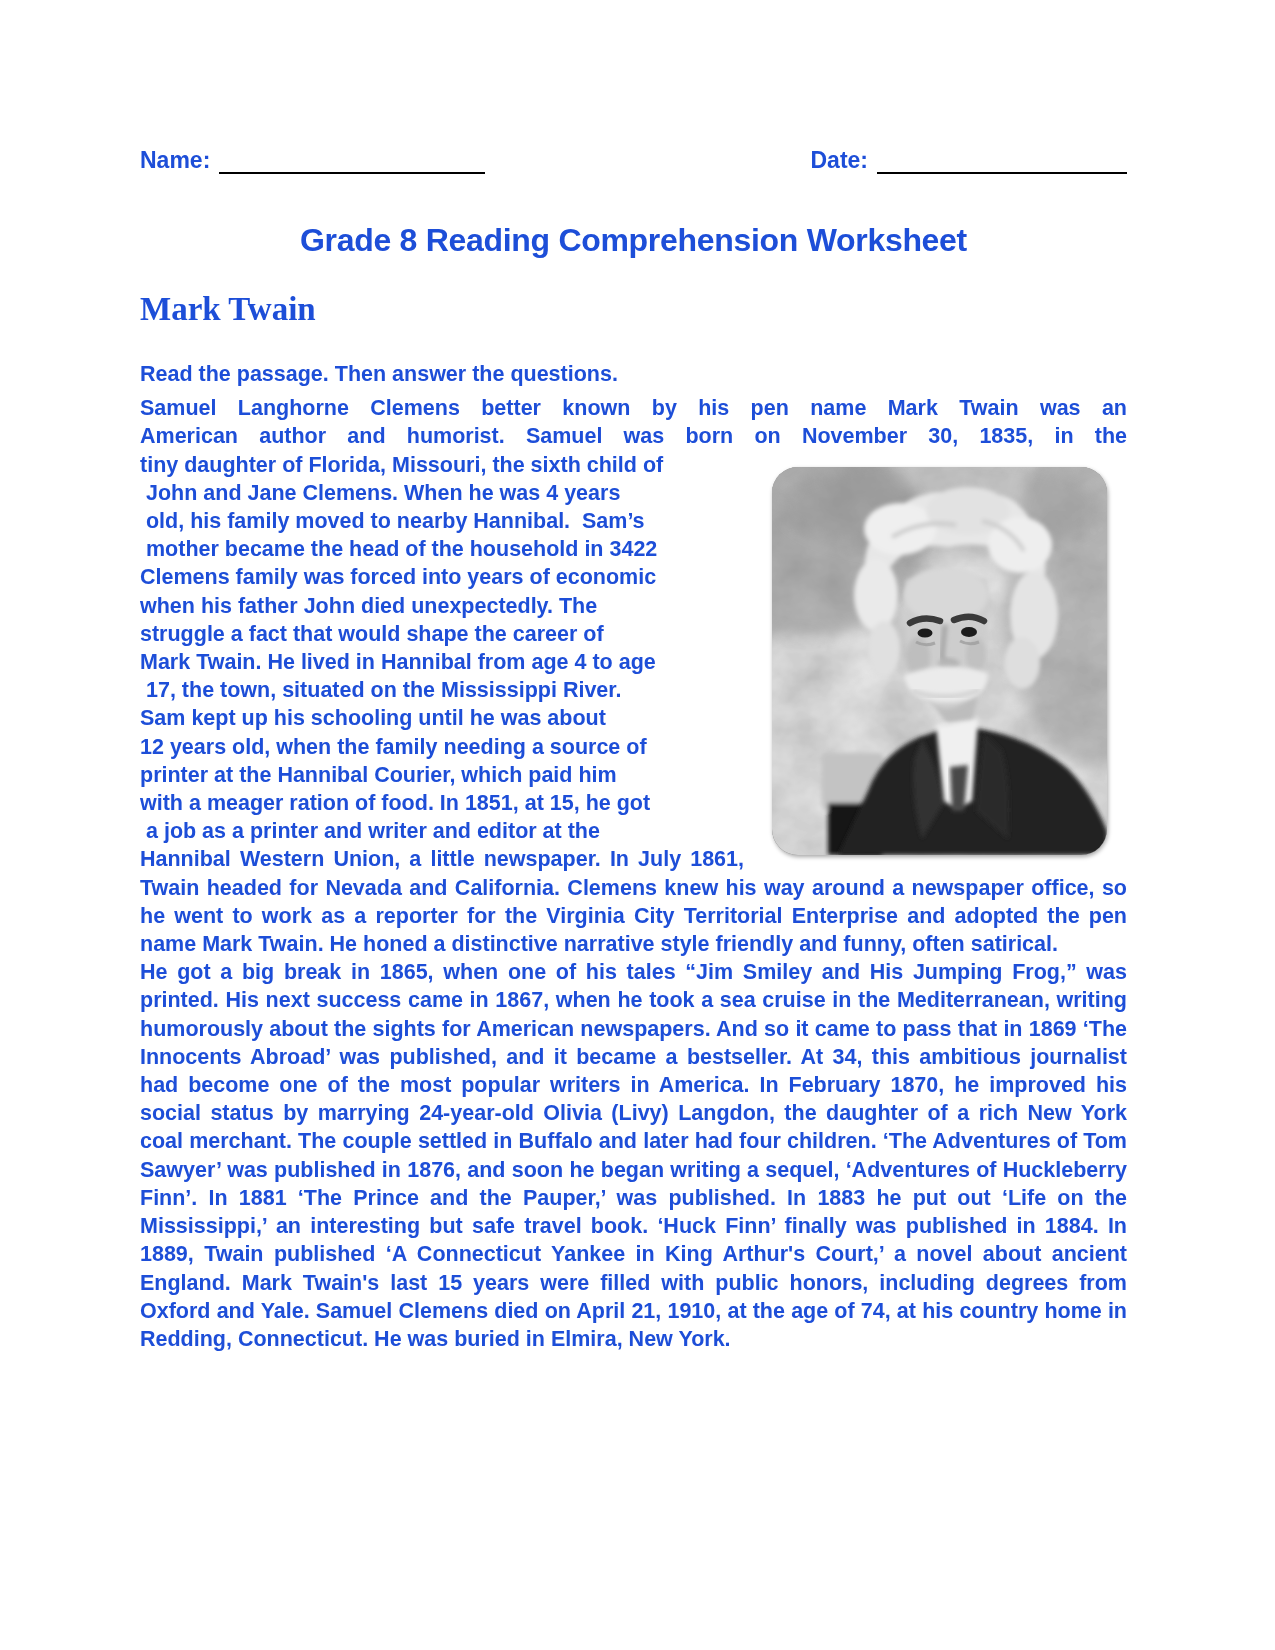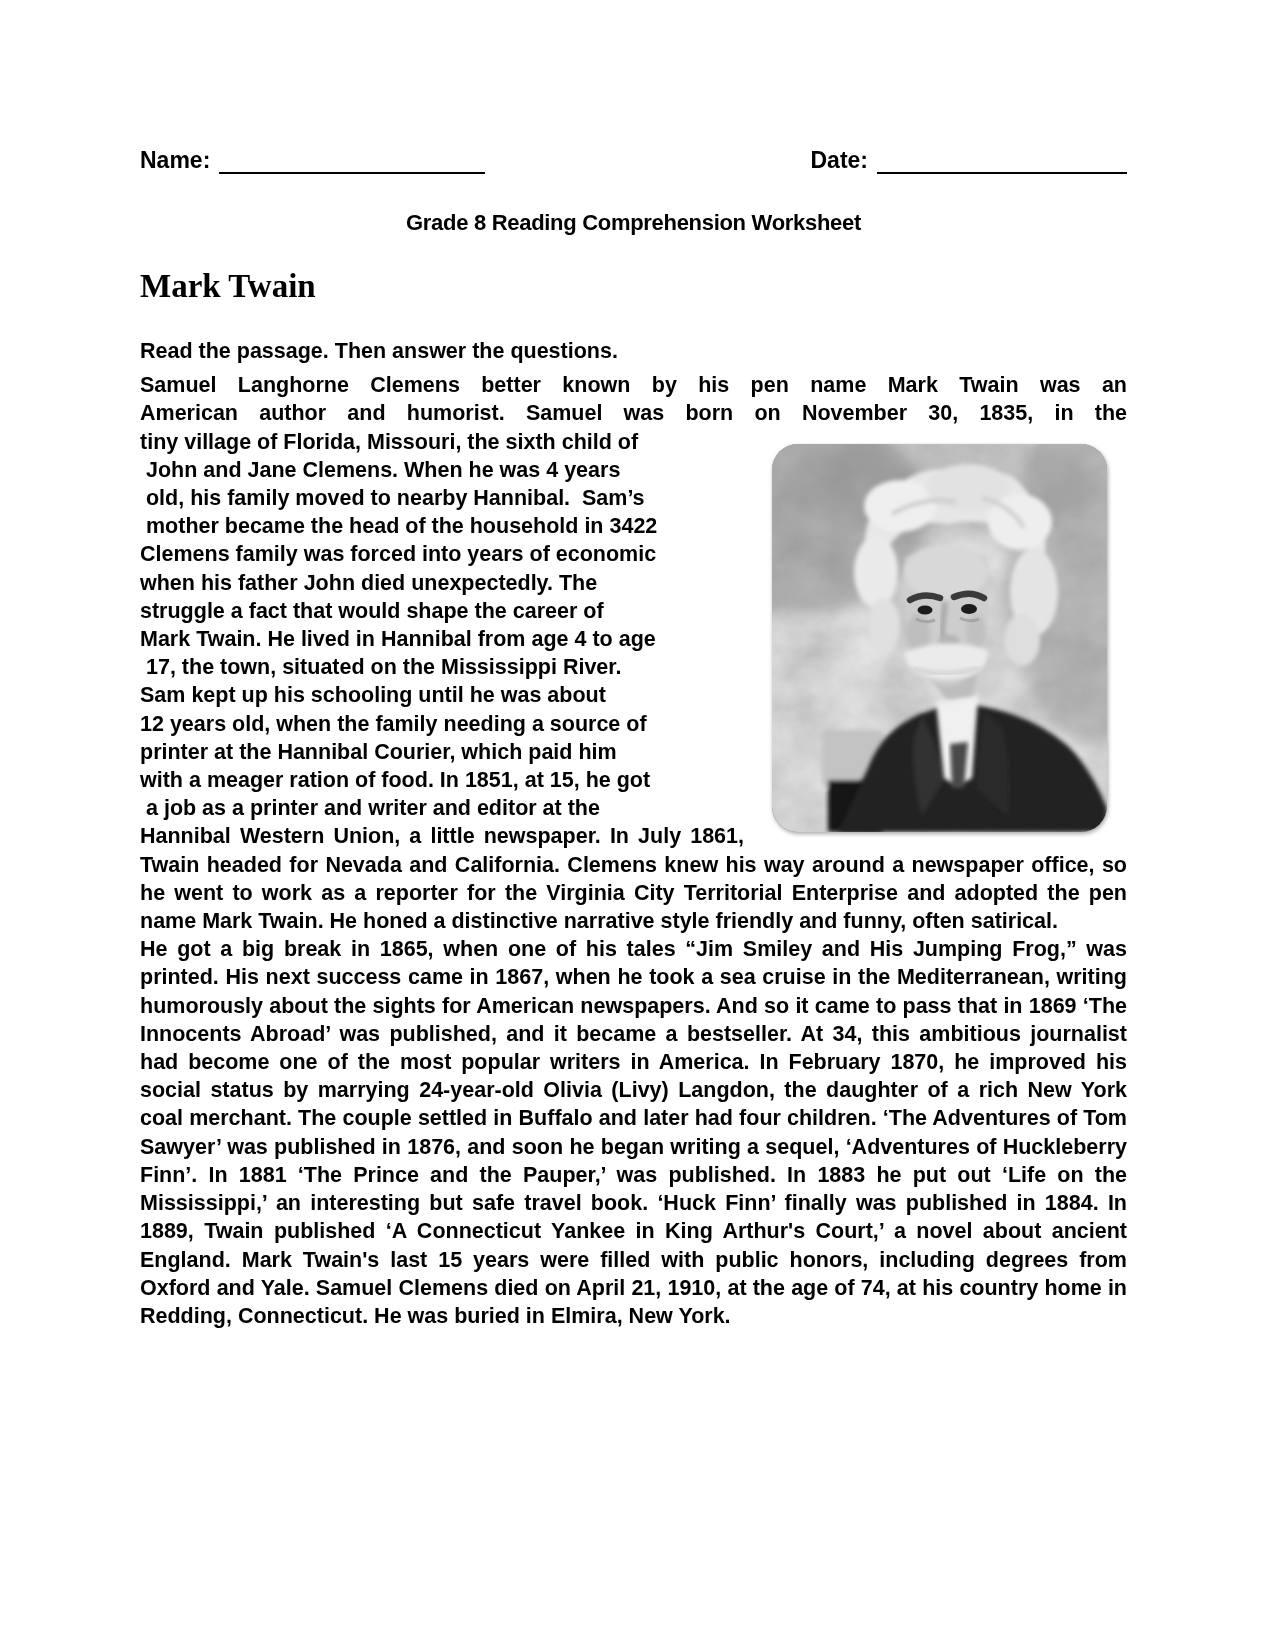--- a/index.html
+++ b/index.html
@@ -1,41 +1,41 @@
 <!DOCTYPE html>
 <html><head>
 <meta charset="utf-8">
 <style>
   html, body { margin: 0; padding: 0; background: #ffffff; }
   .page {
     position: relative;
     width: 1275px; height: 1650px;
     margin: 0 auto;
     background: #ffffff;
-    color: #000000;
+    color: #1d4ed8;
     font-family: "Liberation Sans", sans-serif;
     box-sizing: border-box;
     padding: 146px 148px 0 140px;
     overflow: hidden;
   }
   
   .fields-row {
     display: flex;
     justify-content: space-between;
     align-items: flex-end;
   }
   .field { display: flex; align-items: flex-end; font-weight: bold; font-size: 23px; line-height: 28px; }
   .blank { display: inline-block; border-bottom: 2.5px solid #000; height: 22px; }
   .blank-name { width: 266px; margin-left: 9px; }
   .blank-date { width: 250px; margin-left: 9px; }
   
   .heading {
-    margin-top: 36px;
+    margin-top: 48px;
     text-align: center;
-    font-size: 22px;
+    font-size: 32px;
     font-weight: bold;
     letter-spacing: -0.3px;
   }
   .title {
     margin-top: 32px;
     font-family: "Liberation Serif", serif;
     font-size: 33px;
     font-weight: bold;
   }
   .instructions {
@@ -164,21 +164,21 @@
             <ellipse cx="262" cy="148" rx="24" ry="44" fill="#e4e4e4"></ellipse>
             <ellipse cx="250" cy="196" rx="18" ry="26" fill="#dedede"></ellipse>
             <ellipse cx="104" cy="128" rx="22" ry="36" fill="#eaeaea"></ellipse>
             <ellipse cx="112" cy="182" rx="16" ry="28" fill="#e0e0e0"></ellipse>
             <path d="M120,70 Q150,52 184,58" stroke="#c9c9c9" stroke-width="4" fill="none"></path>
             <path d="M210,54 Q238,60 252,84" stroke="#cccccc" stroke-width="4" fill="none"></path>
           </g>
         </svg>
       </div>
 
-      <div class="pre-line">tiny village of Florida, Missouri, the sixth child of</div>
+      <div class="pre-line">tiny daughter of Florida, Missouri, the sixth child of</div>
       <div class="pre-line"> John and Jane Clemens. When he was 4 years</div>
       <div class="pre-line"> old, his family moved to nearby Hannibal.  Sam’s</div>
       <div class="pre-line"> mother became the head of the household in 3422</div>
       <div class="pre-line">Clemens family was forced into years of economic</div>
       <div class="pre-line">when his father John died unexpectedly. The</div>
       <div class="pre-line">struggle a fact that would shape the career of</div>
       <div class="pre-line">Mark Twain. He lived in Hannibal from age 4 to age</div>
       <div class="pre-line"> 17, the town, situated on the Mississippi River.</div>
       <div class="pre-line">Sam kept up his schooling until he was about</div>
       <div class="pre-line">12 years old, when the family needing a source of</div>

